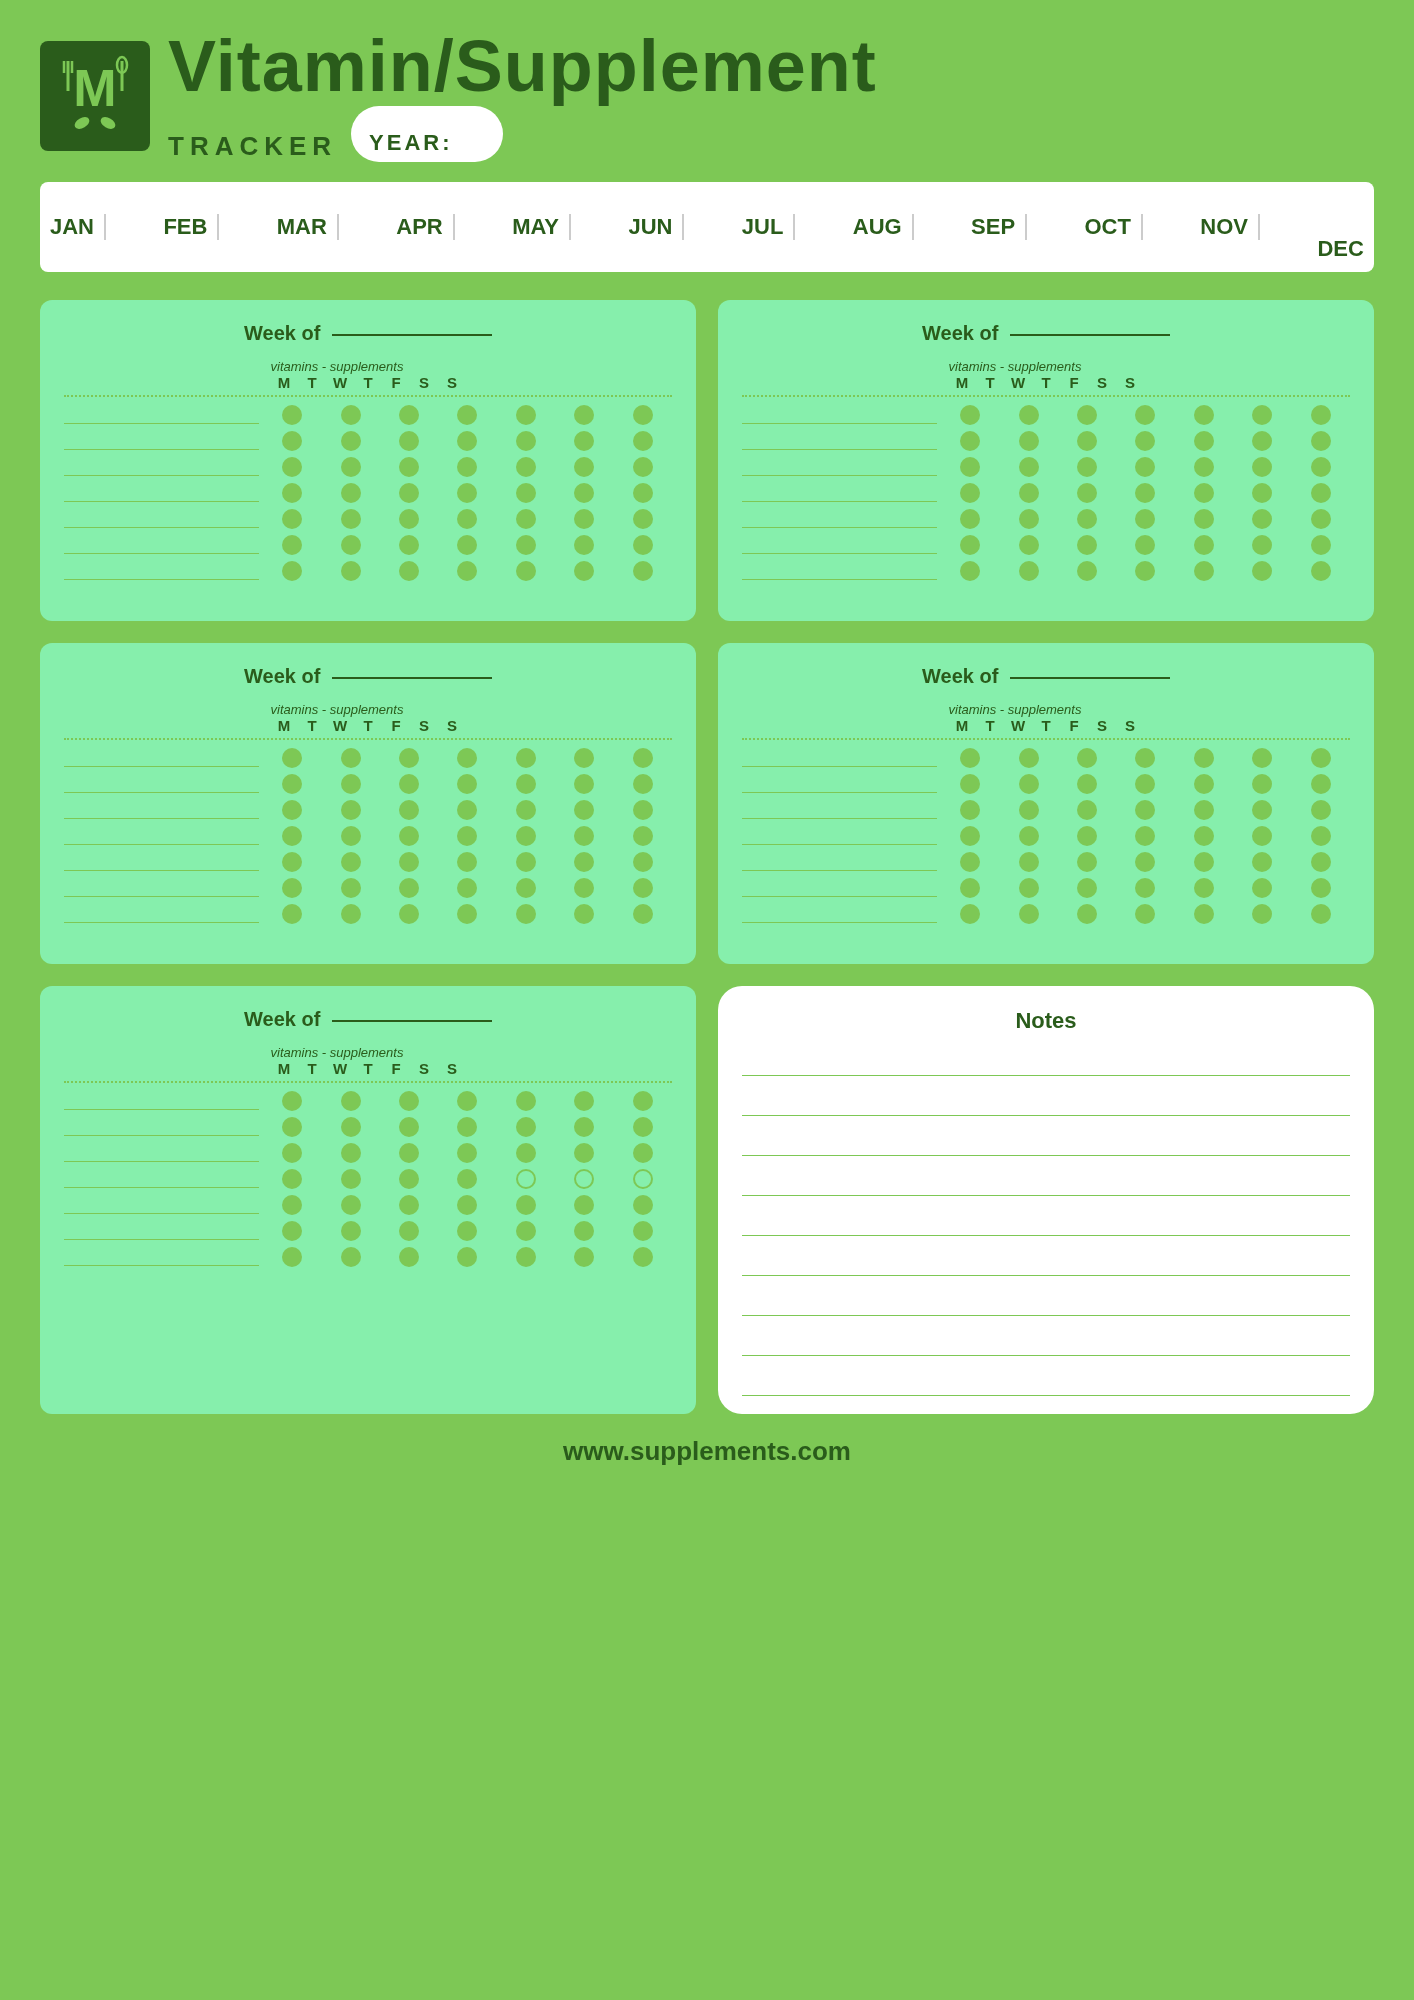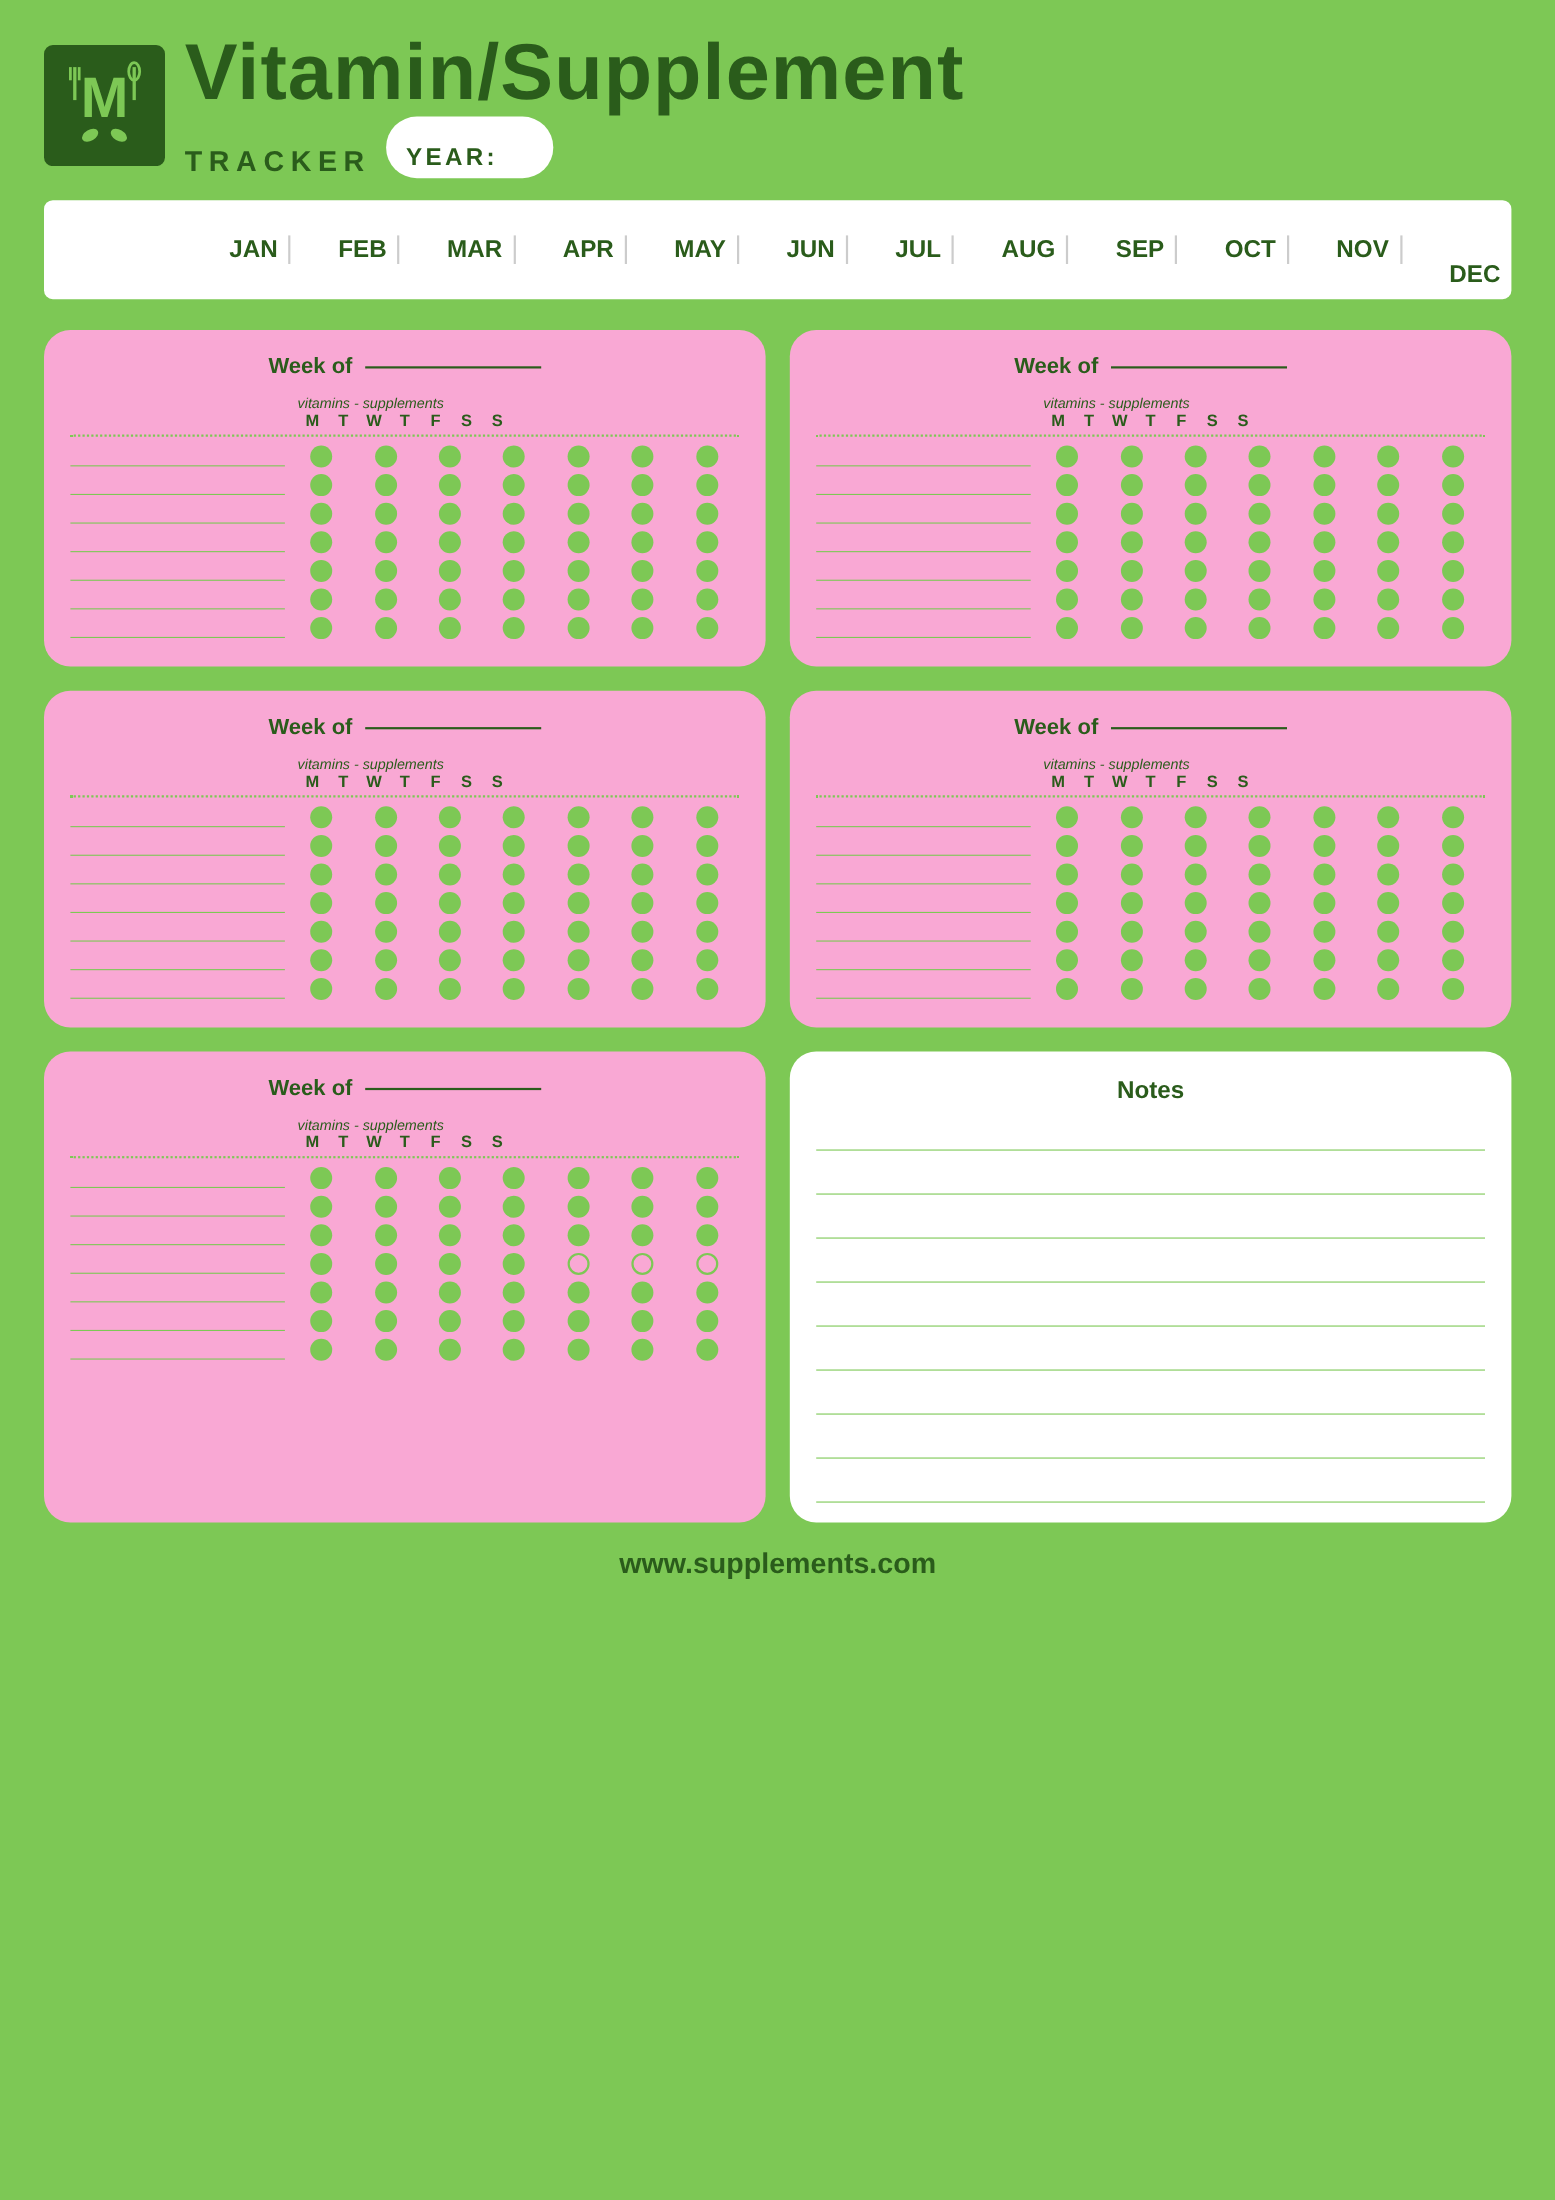--- a/index.html
+++ b/index.html
@@ -66,21 +66,21 @@
       font-weight: 700;
       color: #2a5c1b;
       letter-spacing: 3px;
     }
 
     
     .month-bar {
       background: white;
       border-radius: 8px;
       display: flex;
-      justify-content: flex-end;
+      justify-content: space-between;
       align-items: center;
       padding: 10px 0;
       margin-bottom: 28px;
       gap: 33px;
     }
 
     .month-item {
       font-size: 22px;
       font-weight: 700;
       color: #2a5c1b;
@@ -99,23 +99,23 @@
 
     .grid-row-bottom {
       display: grid;
       grid-template-columns: 1fr 1fr;
       gap: 22px;
       margin-bottom: 22px;
     }
 
     
     .week-card {
-      background: #f9a8d4;
-      border-radius: 24px;
-      padding: 22px 24px 19px 24px;
+      background: #86efac;
+      border-radius: 12px;
+      padding: 22px 24px 34px 24px;
     }
 
     .week-header {
       font-size: 20px;
       font-weight: 700;
       color: #2a5c1b;
       margin-bottom: 14px;
       text-align: center;
     }
 

